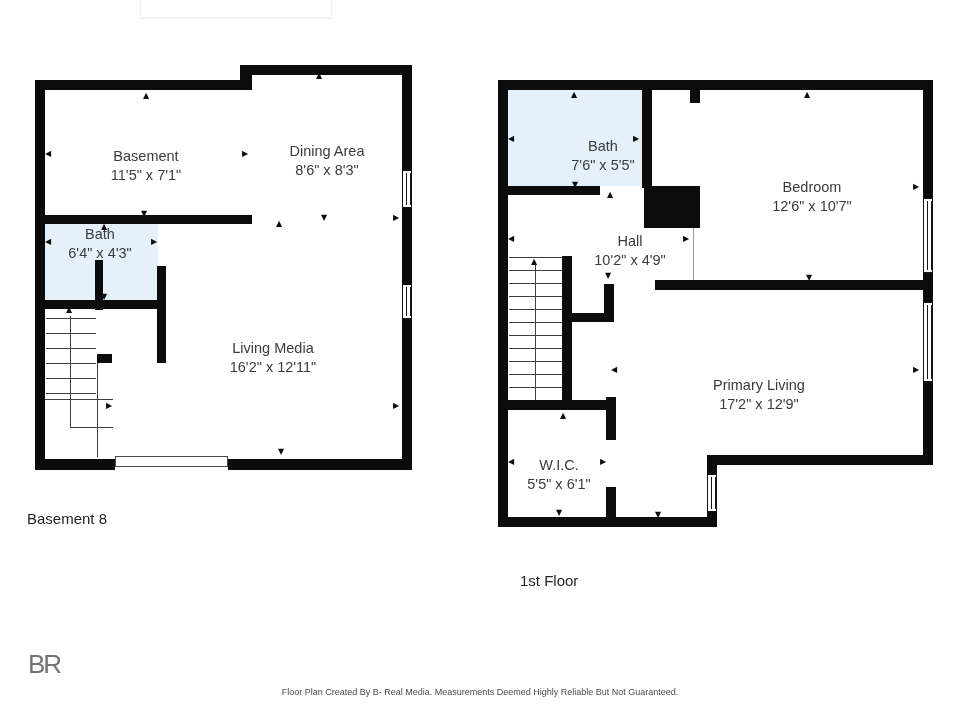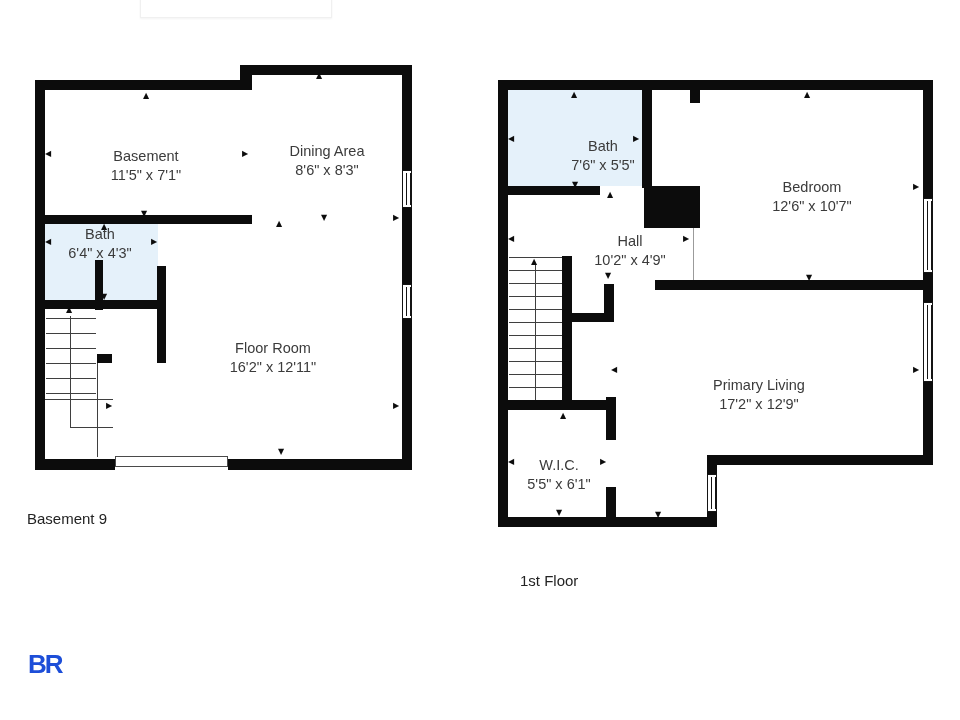--- a/index.html
+++ b/index.html
@@ -12,21 +12,21 @@
               border-left:1px solid #141414;border-right:1px solid #141414;}
   .opening{position:absolute;background:#fff;border:1px solid #4a4a4a;box-sizing:border-box;}
   .tread{position:absolute;background:#3f3f3f;height:1px;}
   .vline{position:absolute;background:#3f3f3f;width:1px;}
   .hline{position:absolute;background:#3f3f3f;height:1px;}
   .thin{position:absolute;background:#9b9b9b;}
   .arr{position:absolute;font-family:"DejaVu Sans",sans-serif;font-size:8px;line-height:8px;color:#0c0c0c;}
   .room{position:absolute;transform:translateX(-50%);text-align:center;color:#3b3b3b;
         font-size:14.5px;line-height:19px;white-space:nowrap;}
   .title{position:absolute;font-size:15px;color:#232323;}
-  .logo{position:absolute;left:28px;top:649px;font-size:26px;font-weight:700;letter-spacing:-2px;color:#1d4ed8;}
+  .logo{position:absolute;left:28px;top:649px;font-size:26px;font-weight:400;letter-spacing:-2px;color:#737373;}
   .watermark{position:absolute;left:1px;top:666px;font-size:23px;color:#ffffff;
              -webkit-text-stroke:1px #bfbfbf;letter-spacing:0;}
   .disclaimer{position:absolute;left:0;top:687px;width:960px;text-align:center;
               font-size:9px;color:#4a4a4a;}
   .topbox{position:absolute;left:140px;top:-4px;width:190px;height:20px;background:#fff;
           border:1px solid #f0f0f0;box-shadow:0 1px 2px rgba(0,0,0,0.05);}
 </style>
 </head>
 <body>
 
@@ -94,24 +94,24 @@
     </div>
     <div class="room" style="left:327px;top:142px;">
       <div>Dining Area</div>
       <div>8'6" x 8'3"</div>
     </div>
     <div class="room" style="left:100px;top:225px;">
       <div>Bath</div>
       <div>6'4" x 4'3"</div>
     </div>
     <div class="room" style="left:273px;top:339px;">
-      <div>Floor Room</div>
+      <div>Living Media</div>
       <div>16'2" x 12'11"</div>
     </div>
-    <div class="title" style="left:27px;top:510px;">Basement 9</div>
+    <div class="title" style="left:27px;top:510px;">Basement 8</div>
   </div>
 
   <div>
 
     <div class="bathfill" style="left:508px;top:90px;width:134px;height:96px;"></div>
 
     <div class="w" style="left:498px;top:80px;width:435px;height:10px;"></div>
     <div class="w" style="left:498px;top:80px;width:10px;height:447px;"></div>
     <div class="w" style="left:923px;top:80px;width:10px;height:385px;"></div>
     <div class="w" style="left:707px;top:455px;width:226px;height:10px;"></div>
@@ -187,14 +187,15 @@
       <div>17'2" x 12'9"</div>
     </div>
     <div class="room" style="left:559px;top:456px;">
       <div>W.I.C.</div>
       <div>5'5" x 6'1"</div>
     </div>
     <div class="title" style="left:520px;top:572px;">1st Floor</div>
   </div>
 
   <div class="logo">BR</div>
+  <div class="disclaimer">Floor Plan Created By B- Real Media. Measurements Deemed Highly Reliable But Not Guaranteed.</div>
 
 </div>
 
 </body></html>

